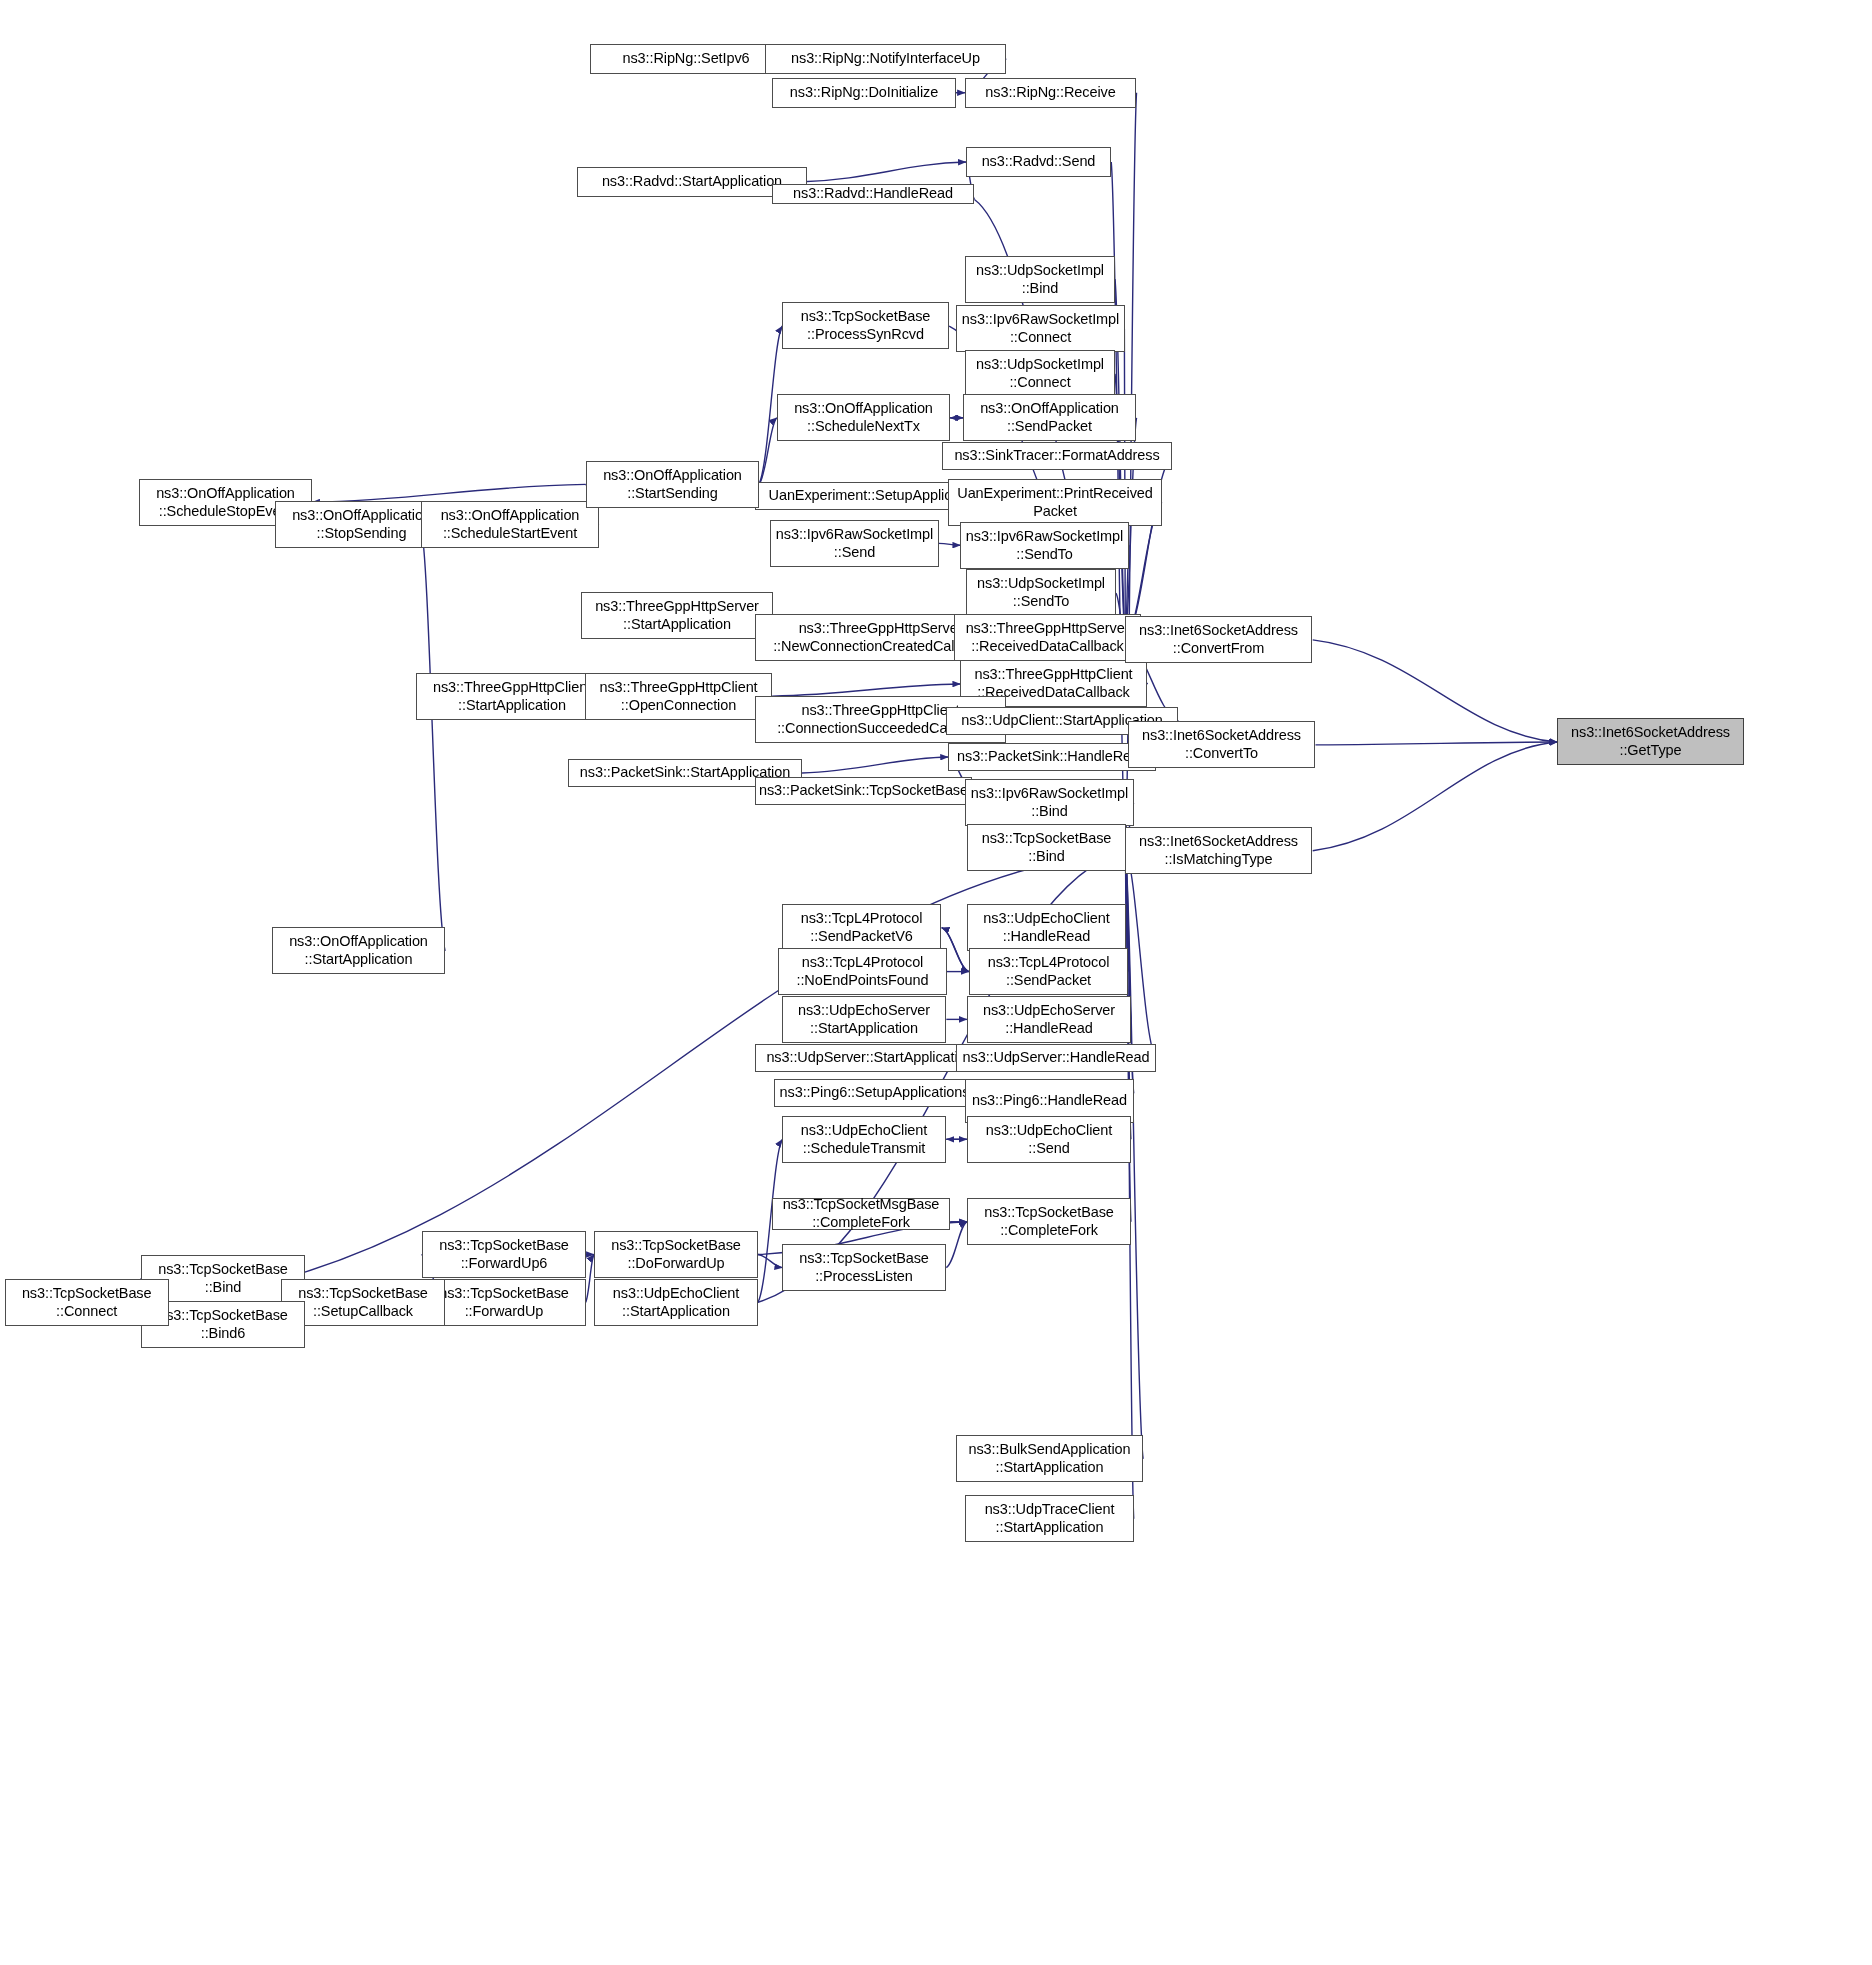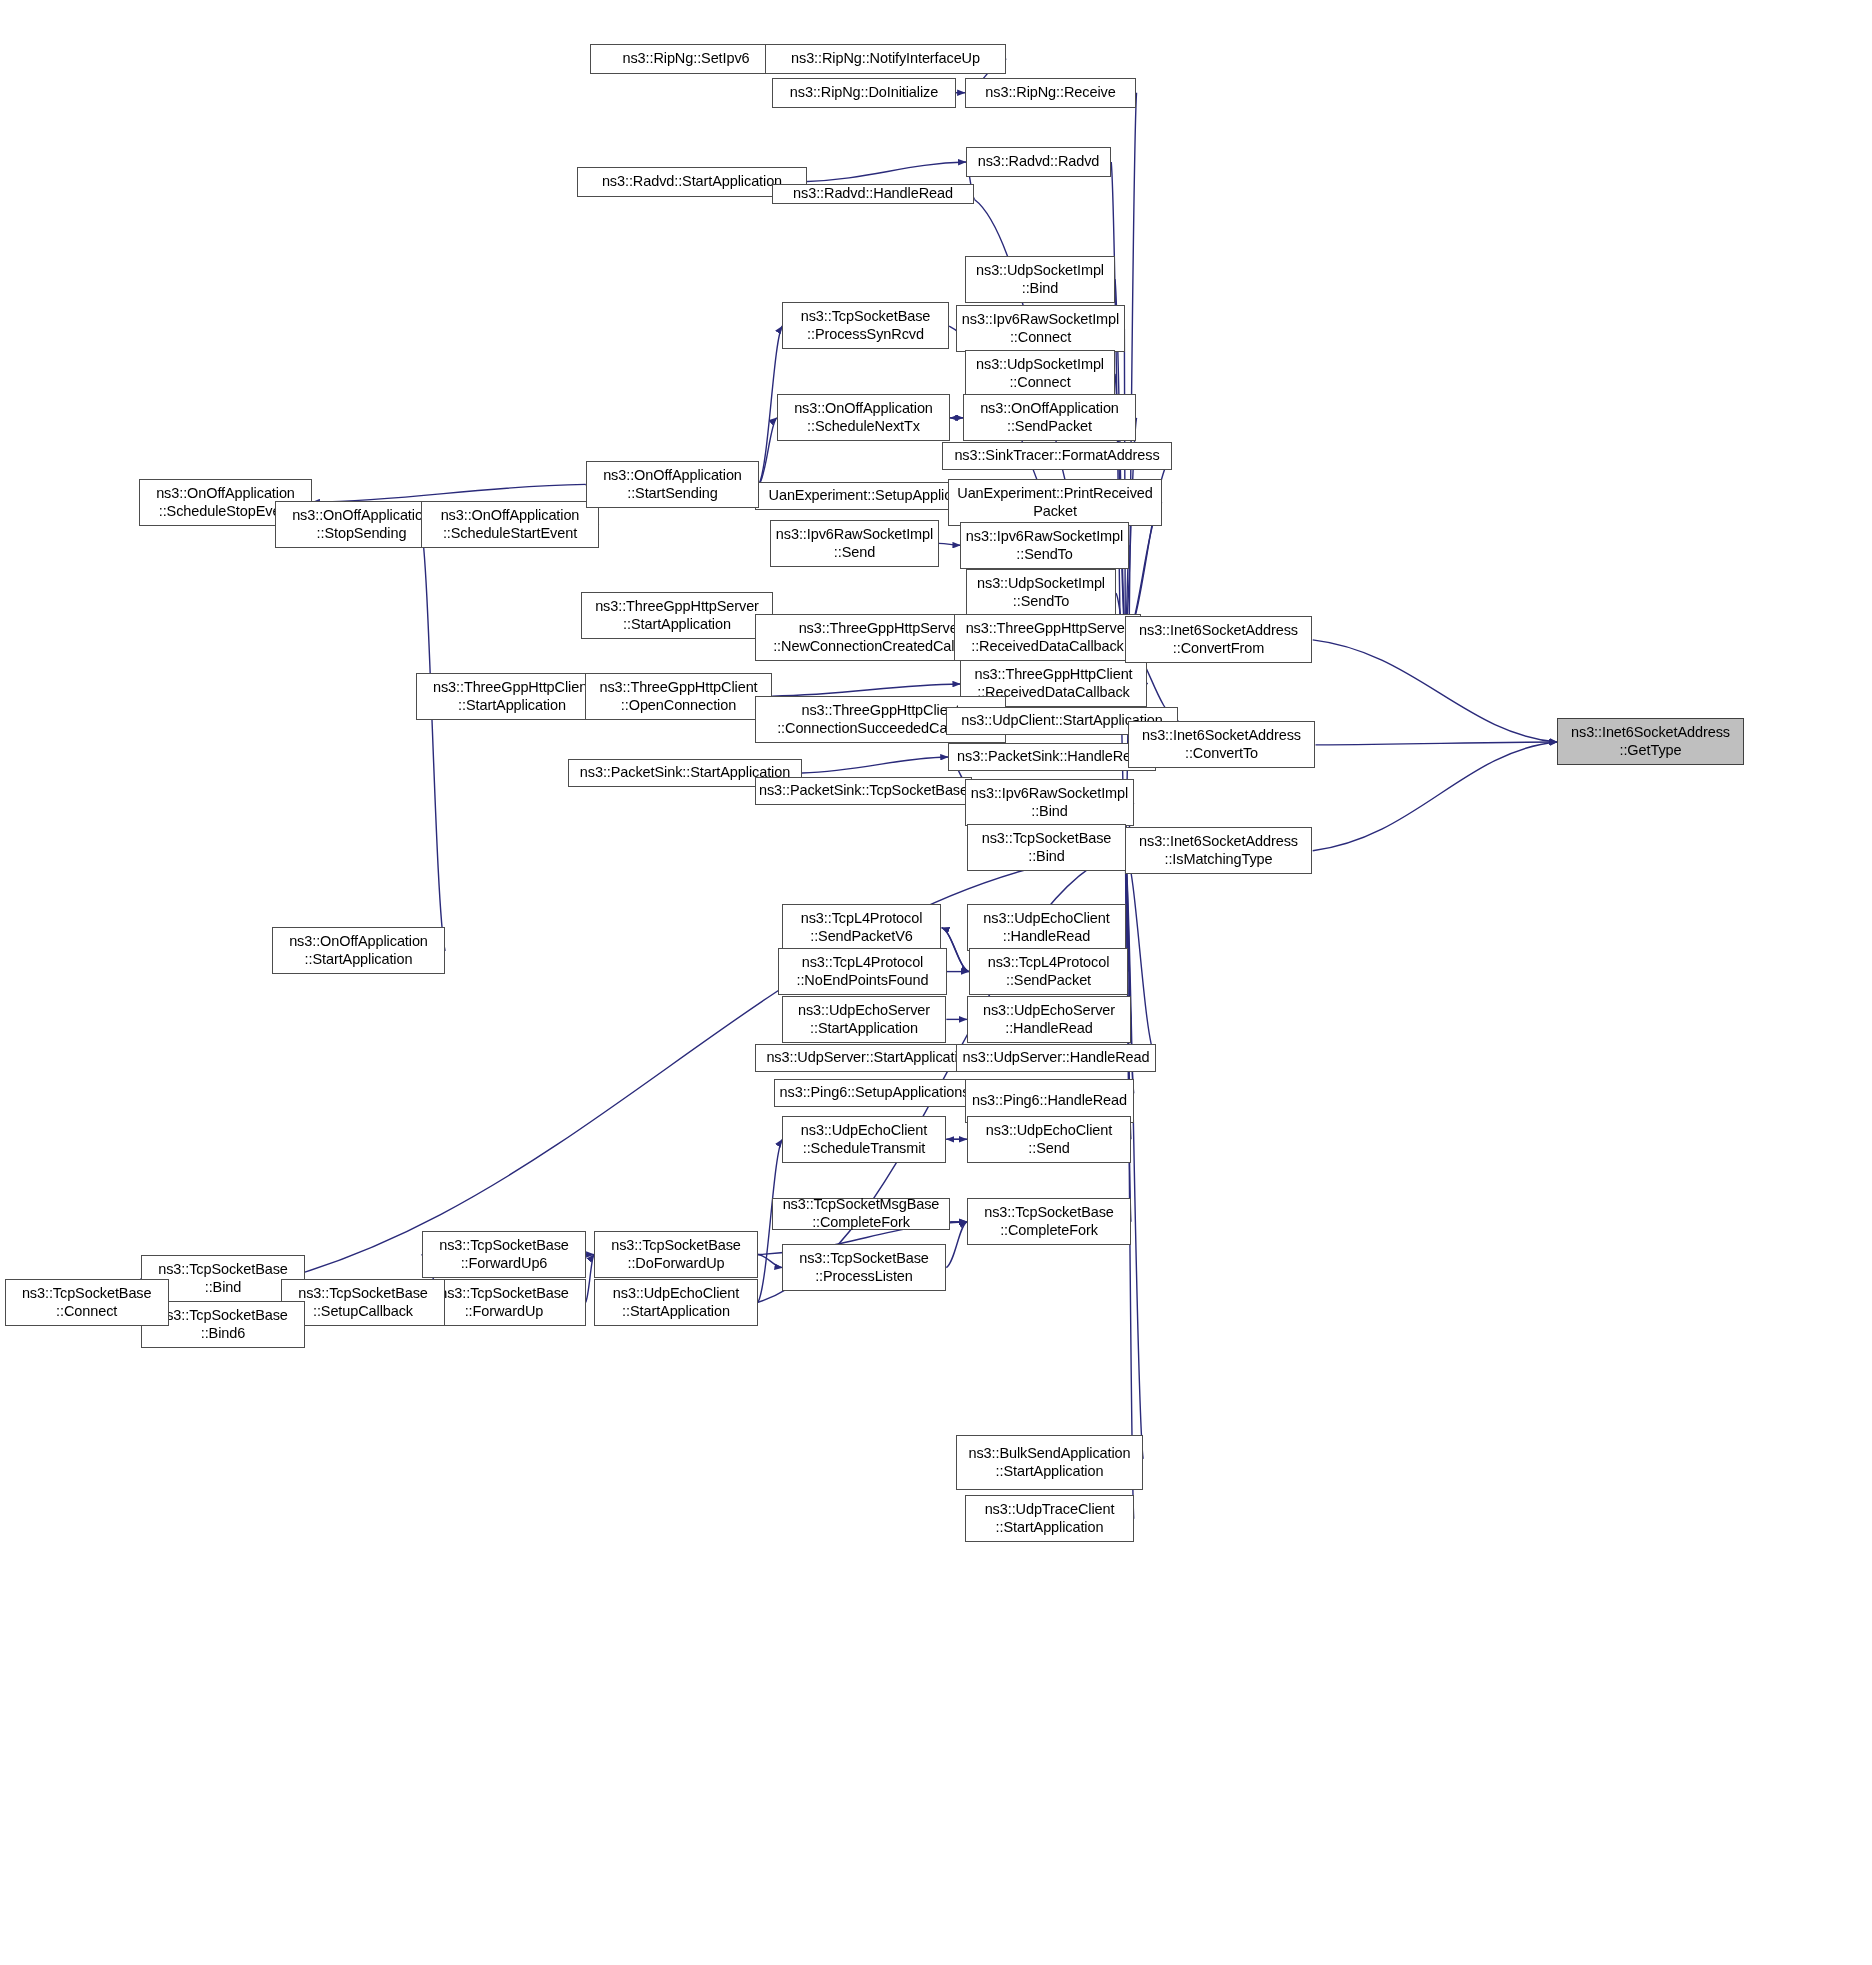--- a/index.html
+++ b/index.html
@@ -137,21 +137,21 @@
         <path d="M1220,1512 C1212.02,1447.48 1208.22,914.92 1201,863" marker-end="url(#ah)"></path>
         <path d="M1210,1576 C1206.22,1506.3600000000001 1204.42,920.04 1201,863" marker-end="url(#ah)"></path>
       </g>
   </svg>
   <div id="nodes">
       <div class="node" style="left: 590px; top: 1.9px; width: 192px; height: 30px;">ns3::RipNg::SetIpv6</div>
       <div class="node" style="left: 765px; top: 1.9px; width: 241px; height: 30px;">ns3::RipNg::NotifyInterfaceUp</div>
       <div class="node" style="left: 772px; top: 36px; width: 184px; height: 30px;">ns3::RipNg::DoInitialize</div>
       <div class="node" style="left: 965px; top: 36px; width: 171px; height: 30px;">ns3::RipNg::Receive</div>
       <div class="node" style="left: 577px; top: 125px; width: 230px; height: 30px;">ns3::Radvd::StartApplication</div>
-      <div class="node" style="left: 966px; top: 105px; width: 145px; height: 30px;">ns3::Radvd::Radvd</div>
+      <div class="node" style="left: 966px; top: 105px; width: 145px; height: 30px;">ns3::Radvd::Send</div>
       <div class="node" style="left: 772px; top: 142px; width: 202px; height: 20px;">ns3::Radvd::HandleRead</div>
       <div class="node" style="left: 965px; top: 214px; width: 150px; height: 47px;">ns3::UdpSocketImpl
 ::Bind</div>
       <div class="node" style="left: 956px; top: 263px; width: 169px; height: 47px;">ns3::Ipv6RawSocketImpl
 ::Connect</div>
       <div class="node" style="left: 965px; top: 308px; width: 150px; height: 47px;">ns3::UdpSocketImpl
 ::Connect</div>
       <div class="node" style="left: 782px; top: 260px; width: 167px; height: 47px;">ns3::TcpSocketBase
 ::ProcessSynRcvd</div>
       <div class="node" style="left: 777px; top: 352px; width: 173px; height: 47px;">ns3::OnOffApplication
@@ -243,19 +243,19 @@
       <div class="node" style="left: 594px; top: 1237px; width: 164px; height: 47px;">ns3::UdpEchoClient
 ::StartApplication</div>
       <div class="node" style="left: 141px; top: 1213px; width: 164px; height: 47px;">ns3::TcpSocketBase
 ::Bind</div>
       <div class="node" style="left: 281px; top: 1237px; width: 164px; height: 47px;">ns3::TcpSocketBase
 ::SetupCallback</div>
       <div class="node" style="left: 141px; top: 1259px; width: 164px; height: 47px;">ns3::TcpSocketBase
 ::Bind6</div>
       <div class="node" style="left: 4.7px; top: 1237px; width: 164px; height: 47px;">ns3::TcpSocketBase
 ::Connect</div>
-      <div class="node" style="left: 956px; top: 1393px; width: 187px; height: 55px;">ns3::BulkSendApplication
+      <div class="node" style="left: 956px; top: 1393px; width: 187px; height: 47px;">ns3::BulkSendApplication
 ::StartApplication</div>
       <div class="node" style="left: 965px; top: 1453px; width: 169px; height: 47px;">ns3::UdpTraceClient
 ::StartApplication</div>
     </div>
 </div>
 
 
 </body></html>

